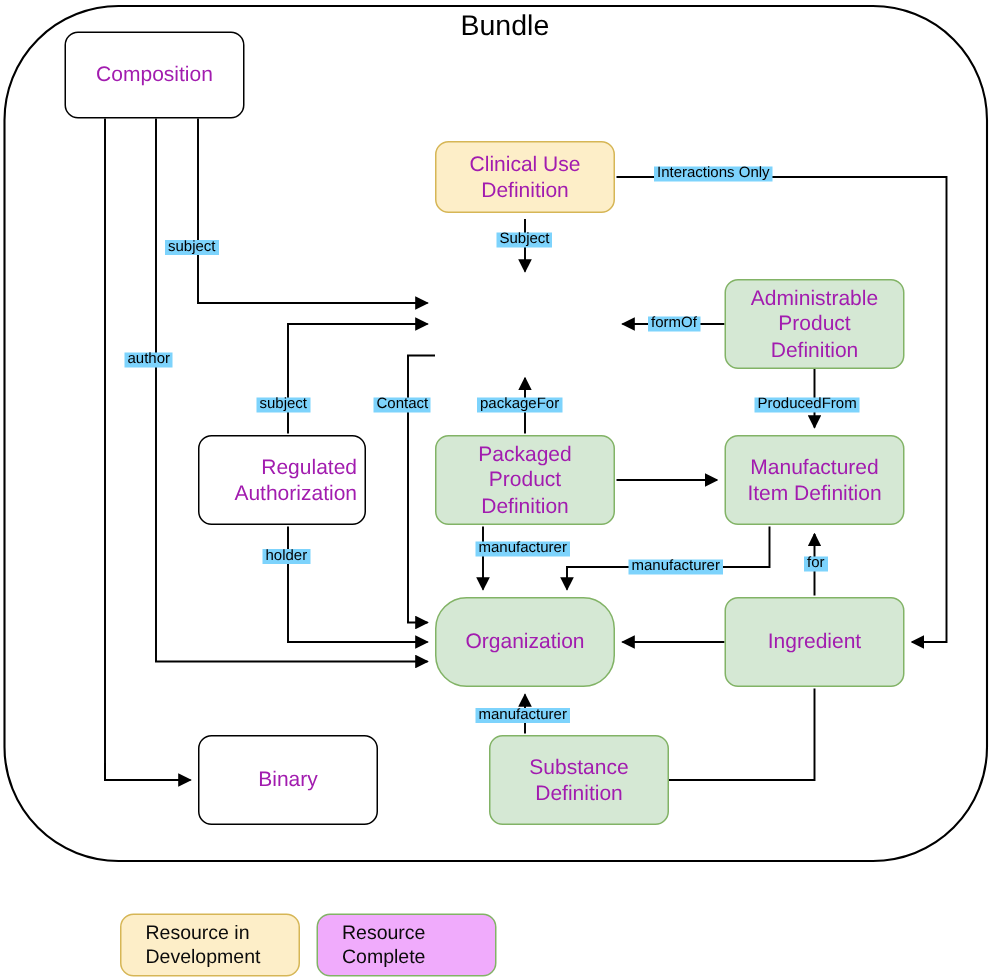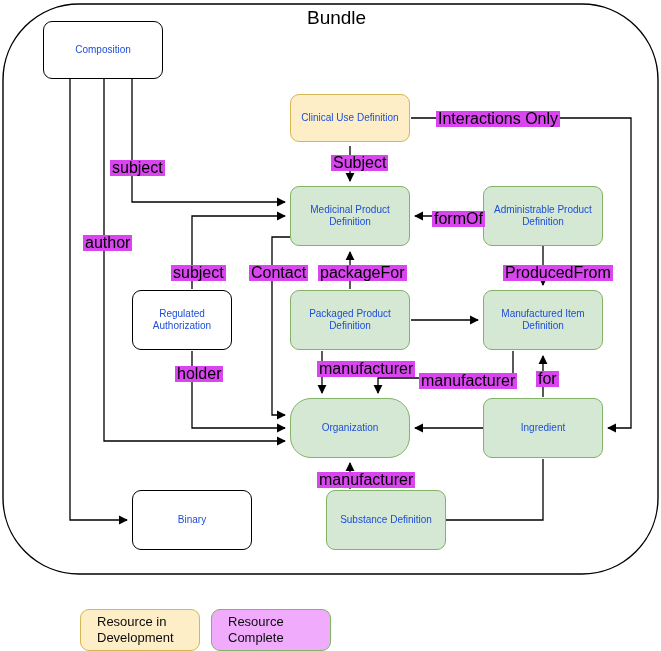--- a/index.html
+++ b/index.html
@@ -2,28 +2,28 @@
 <html><head>
 <meta charset="utf-8">
 <style>
   html,body{margin:0;padding:0;background:#ffffff;}
   body{width:661px;height:651px;position:relative;overflow:hidden;
        font-family:"Liberation Sans", sans-serif;}
   #stage{position:absolute;left:0;top:0;width:661px;height:651px;}
   svg#canvas{position:absolute;left:0;top:0;width:661px;height:651px;}
   .nodebox{position:absolute;box-sizing:border-box;border-radius:9px;
            display:flex;align-items:center;justify-content:center;
-           text-align:center;font-size:10px;color:#1d4ed8;line-height:1.22;
+           text-align:center;font-size:14px;color:#a21caf;line-height:1.22;
            padding:2px 5px;}
   .n-white{background:#ffffff;border:1.3px solid #000000;}
   .n-green{background:#d5e8d4;border:1.3px solid #82b366;}
   .n-amber{background:#ffe6cc;border:1.3px solid #d6b656;}
   .n-amber{background:#fdeec8;border:1.3px solid #d6b656;}
-  .edge-label{position:absolute;font-size:16px;color:#000000;
-              background:#d946ef;padding:0 2px;white-space:nowrap;line-height:1;}
+  .edge-label{position:absolute;font-size:10px;color:#000000;
+              background:#7dd3fc;padding:0 2px;white-space:nowrap;line-height:1;}
   .title{position:absolute;font-size:19px;color:#000;white-space:nowrap;}
   .legend-box{position:absolute;box-sizing:border-box;border-radius:9px;
               display:flex;align-items:center;justify-content:center;
               text-align:left;font-size:13px;color:#0b0b0b;line-height:1.25;
               padding:2px 16px;}
 </style>
 </head>
 <body>
 
 <div id="stage">
@@ -80,29 +80,26 @@
   <div class="title" style="left:307px;top:7px;">Bundle</div>
 
   <div class="nodebox n-white" style="left:43px;top:21px;width:120px;height:58px;">
     <span>Composition</span>
   </div>
 
   <div class="nodebox n-amber" style="left:290px;top:94px;width:120px;height:48px;justify-content:center;">
     <span>Clinical Use Definition</span>
   </div>
 
-  <div class="nodebox n-green" style="left:290px;top:186px;width:120px;height:60px;">
-    <span>Medicinal Product Definition</span>
-  </div>
 
   <div class="nodebox n-green" style="left:483px;top:186px;width:120px;height:60px;">
     <span>Administrable Product Definition</span>
   </div>
 
-  <div class="nodebox n-white" style="left:132px;top:290px;width:100px;height:60px;">
+  <div class="nodebox n-white" style="left:132px;top:290px;width:112px;height:60px;text-align:right;">
     <span>Regulated Authorization</span>
   </div>
 
   <div class="nodebox n-green" style="left:290px;top:290px;width:120px;height:60px;">
     <span>Packaged Product Definition</span>
   </div>
 
   <div class="nodebox n-green" style="left:483px;top:290px;width:120px;height:60px;">
     <span>Manufactured Item Definition</span>
   </div>

